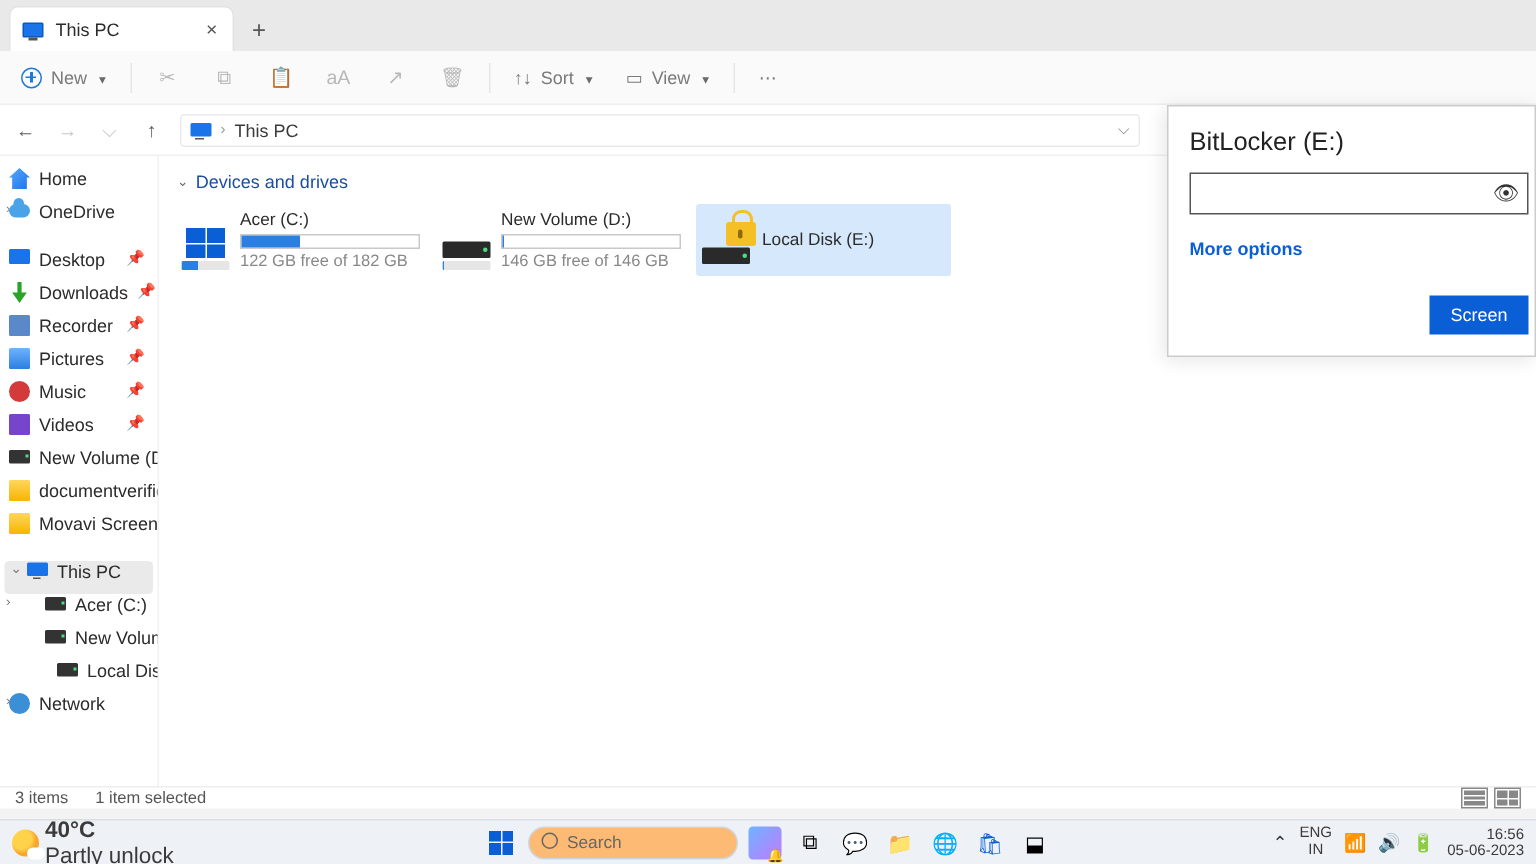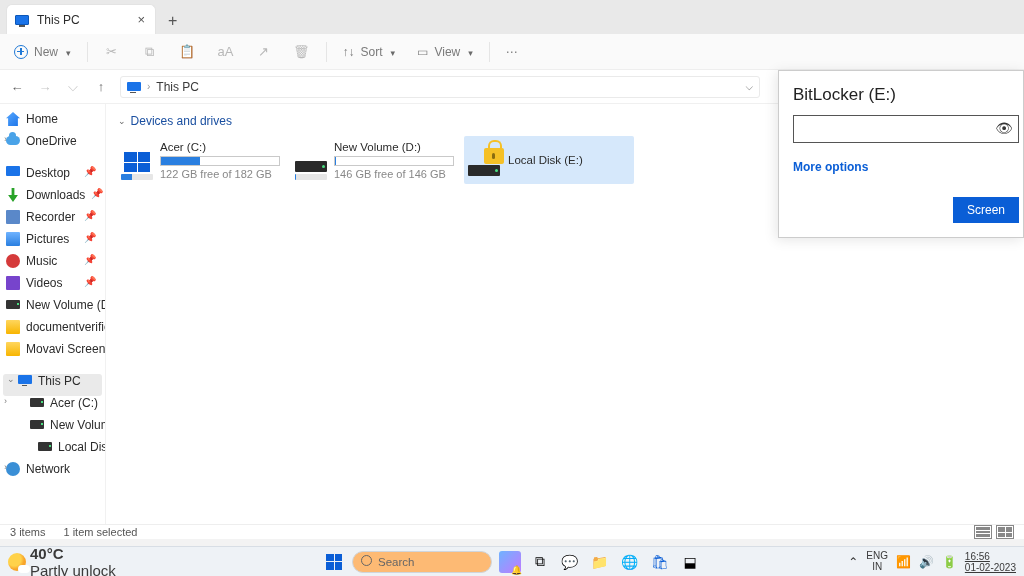--- a/index.html
+++ b/index.html
@@ -112,21 +112,21 @@
 .tb-sun::after { content:""; position:absolute; right:-4px; bottom:-2px; width:12px; height:8px; background:#fff; border-radius:6px; }
 .tb-center { position:absolute; left:50%; transform:translateX(-50%); display:flex; align-items:center; gap:6px; }
 .tb-item { width:24px; height:24px; display:flex; align-items:center; justify-content:center; border-radius:3px; cursor:pointer; font-size:14px; }
 .tb-win { display:grid; grid-template:1fr 1fr/1fr 1fr; gap:1px; width:16px; height:16px; }
 .tb-win div { background:#0a5ed6; }
 .tb-search { width:140px; height:22px; background:#fdba74; border:1px solid #d0d5db; border-radius:12px; display:flex; align-items:center; gap:6px; padding:0 8px; font-size:11.5px; color:#666; }
 .tb-search .sicon::before { content:""; width:9px; height:9px; border:1.5px solid #666; border-radius:50%; display:inline-block; }
 .tb-belt { width:22px; height:22px; background:linear-gradient(135deg,#6fb3ff,#c07aff); border-radius:3px; position:relative; }
 .tb-belt::after { content:"🔔"; position:absolute; right:-2px; bottom:-2px; font-size:9px; }
 .tb-right { margin-left:auto; display:flex; align-items:center; gap:8px; font-size:10px; color:#3a3a3a; }
-.tb-time { text-align:left; line-height:1.1;text-decoration:underline; }
+.tb-time { text-align:right; line-height:1.1; }
 .sysicon { font-size:12px; cursor:pointer; }
 </style>
 </head>
 <body>
 
 <div class="titlebar">
   <div class="tab">
     <span class="pcicon"></span>
     <span>This PC</span>
     <span class="tab-close">×</span>
@@ -392,16 +392,16 @@
     <span class="sysicon">⌃</span>
     <div style="text-align:center;line-height:1.05">
       <div>ENG</div>
       <div>IN</div>
     </div>
     <span class="sysicon">📶</span>
     <span class="sysicon">🔊</span>
     <span class="sysicon">🔋</span>
     <div class="tb-time">
       <div>16:56</div>
-      <div>01-02-2023</div>
+      <div>05-06-2023</div>
     </div>
   </div>
 </div>
 
 </body></html>

